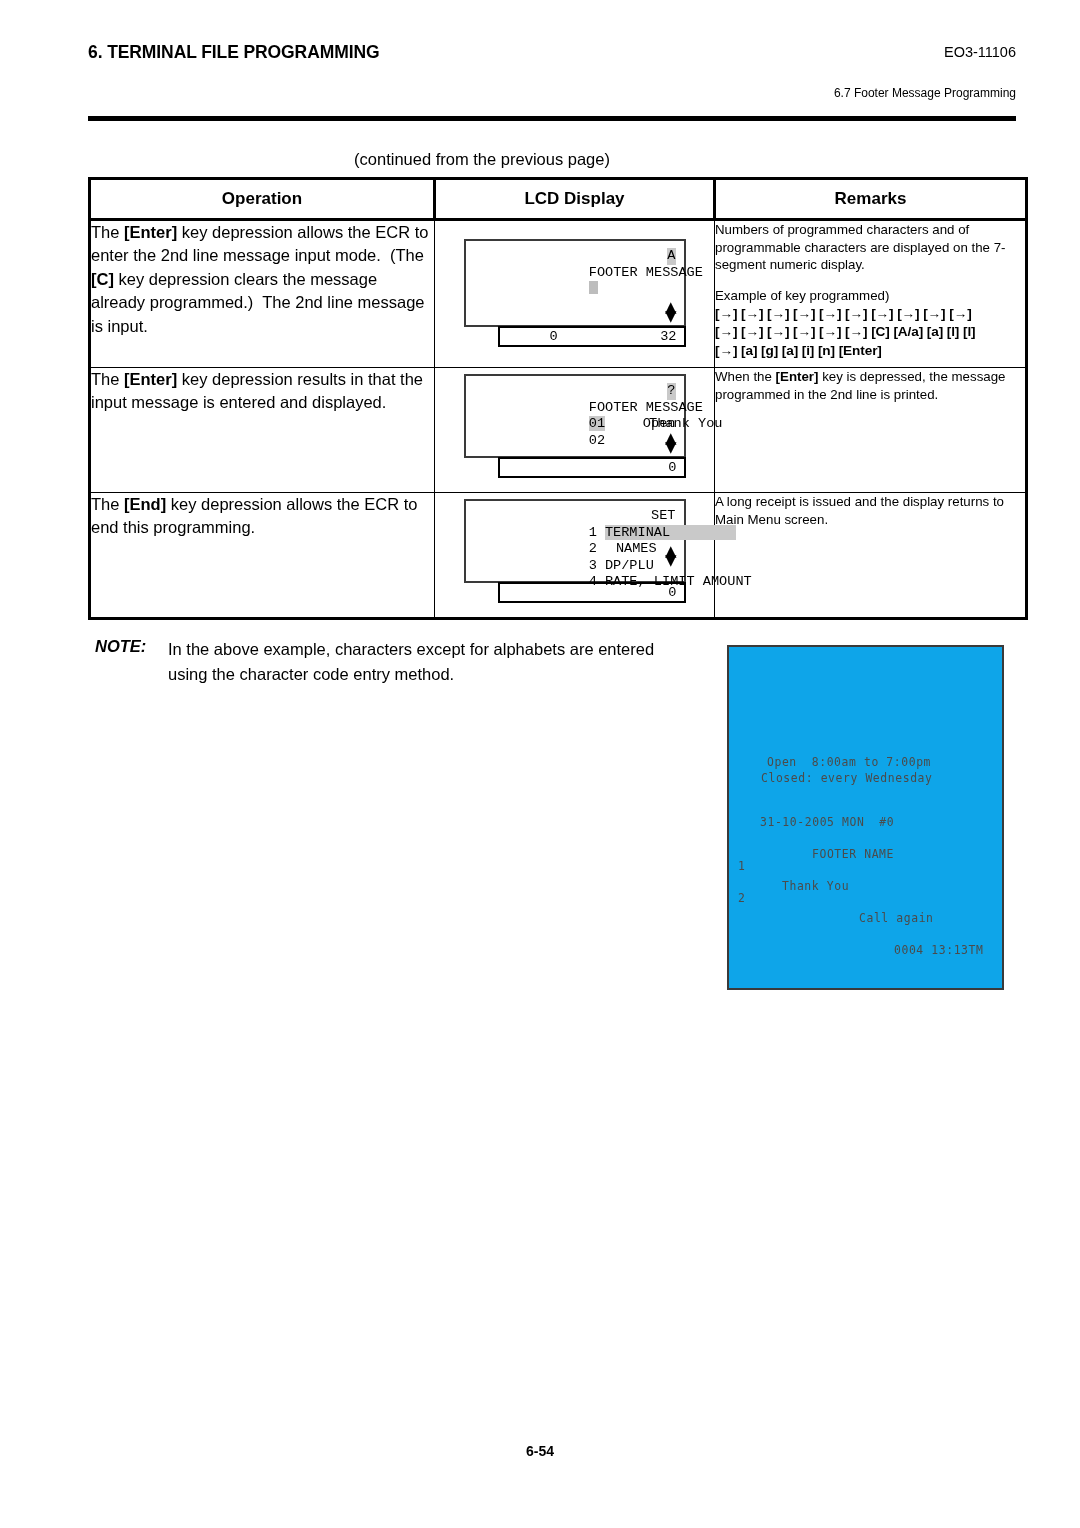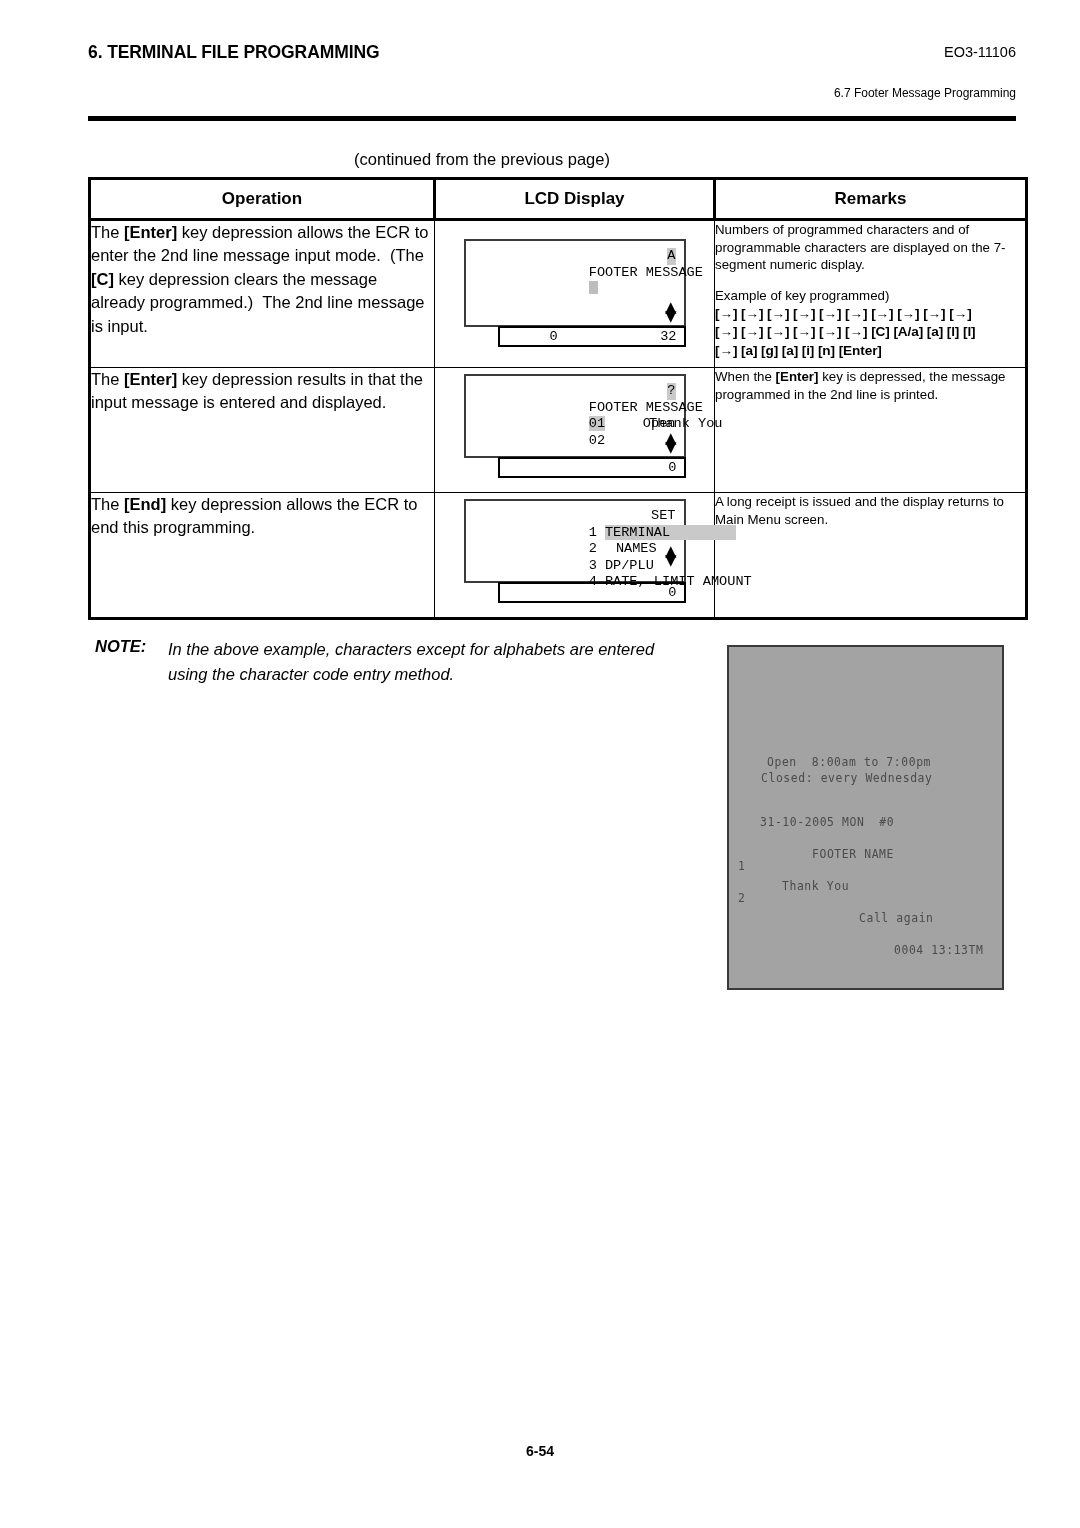--- a/index.html
+++ b/index.html
@@ -206,34 +206,33 @@
     font-size: 16.5px;
     font-weight: bold;
     font-style: italic;
   }
   #note-text {
     position: absolute;
     left: 73px;
     top: 0;
     width: 520px;
     font-size: 16.5px;
-    font-style: italic;
     line-height: 1.5;
   }
 
   
   #receipt-box {
     position: absolute;
     left: 727px;
     top: 645px;
     width: 277px;
     height: 345px;
     border: 2.2px solid #3a3a3a;
     box-sizing: border-box;
-    background: #a3a3a3;
+    background: #0ea5e9;
   }
   .rcpt {
     position: absolute;
     font-family: "DejaVu Sans Mono", monospace;
     font-size: 11.4px;
     color: #4b4b4b;
     letter-spacing: 0.6px;
     white-space: pre;
   }
 

